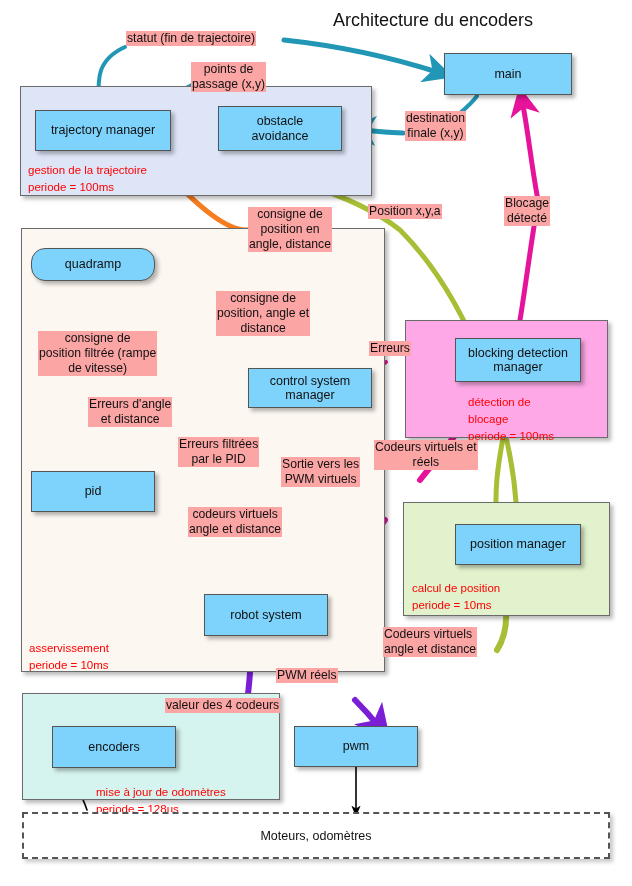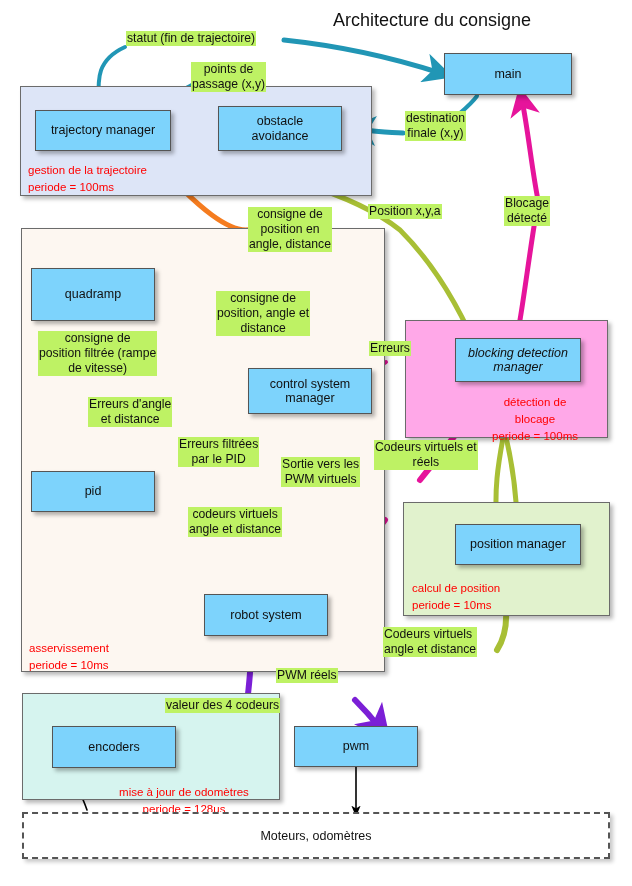--- a/index.html
+++ b/index.html
@@ -12,34 +12,34 @@
   
   .panel{position:absolute;border:1.5px solid #6b6b6b;
          box-shadow:3px 3px 4px rgba(0,0,0,0.28);box-sizing:border-box;}
   .panel.blue{background:#dde5f7;}
   .panel.cream{background:#fdf7f1;}
   .panel.pink{background:#ffa8e8;}
   .panel.green{background:#e1f2cd;}
   .panel.cyan{background:#d6f4ef;}
   .panel-note{position:absolute;color:#ff0000;font-size:11.5px;line-height:17px;
               white-space:pre;}
-  .panel-note.right{text-align:center;}
+  .panel-note.right{text-align:left;}
 
   
   .box{position:absolute;background:#7dd3fc;border:1.3px solid #555555;
        box-shadow:3px 3px 4px rgba(0,0,0,0.30);box-sizing:border-box;
        display:flex;align-items:center;justify-content:center;text-align:center;
        font-size:12.5px;color:#111111;line-height:14.5px;}
   .dashed-box{position:absolute;background:#ffffff;border:2px dashed #555555;
        box-shadow:3px 3px 4px rgba(0,0,0,0.22);box-sizing:border-box;
        display:flex;align-items:center;justify-content:center;
        font-size:12.5px;color:#111111;}
 
   
-  .lbl{position:absolute;background:#bef264;color:#111111;font-size:12.2px;
+  .lbl{position:absolute;background:#fca5a5;color:#111111;font-size:12.2px;
        line-height:15px;text-align:center;white-space:pre;padding:0 1px;}
   .lbl.left{text-align:left;}
 
   .title{position:absolute;font-size:18px;color:#111111;white-space:nowrap;}
 </style>
 </head>
 <body>
 
 <div id="stage">
 
@@ -131,21 +131,21 @@
       <path d="M172,726 C195,720 215,715 232,710" stroke="#7b1fd6" stroke-width="6"></path>
 
       <path d="M248,694 C250,675 252,660 250,644" stroke="#7b1fd6" stroke-width="6" marker-end="url(#ah-purple)"></path>
 
       <path d="M87,810 C82,795 76,785 70,772" stroke="#000000" stroke-width="1.6" marker-end="url(#ah-black)"></path>
 
       <path d="M356,767 C356,785 356,795 356,812" stroke="#000000" stroke-width="1.6" marker-end="url(#ah-black)"></path>
     </g>
   </svg>
 
-  <div class="title" style="left:333px;top:10px;">Architecture du consigne</div>
+  <div class="title" style="left:333px;top:10px;">Architecture du encoders</div>
 
   <div class="panel blue" style="left:20px;top:86px;width:352px;height:110px;"></div>
   <div class="panel-note" style="left:28px;top:162px;">gestion de la trajectoire
 periode = 100ms</div>
 
   <div class="panel cream" style="left:21px;top:228px;width:364px;height:444px;"></div>
   <div class="panel-note" style="left:29px;top:640px;">asservissement
 periode = 10ms</div>
 
   <div class="panel pink" style="left:405px;top:320px;width:203px;height:118px;"></div>
@@ -161,30 +161,30 @@
   <div class="panel-note right" style="left:96px;top:772px;width:176px;margin-top:12px;">mise à jour de odomètres
 periode = 128us</div>
 
   <div class="box" style="left:35px;top:110px;width:136px;height:41px;">trajectory manager</div>
 
   <div class="box" style="left:218px;top:106px;width:124px;height:45px;white-space:pre;">obstacle
 avoidance</div>
 
   <div class="box" style="left:444px;top:53px;width:128px;height:42px;">main</div>
 
-  <div class="box" style="left:31px;top:268px;width:124px;height:53px;">quadramp</div>
-
-  <div class="box" style="left:248px;top:368px;width:124px;height:46px;white-space:pre;">control system
+  <div class="box" style="left:31px;top:248px;width:124px;height:33px;border-radius:14px;">quadramp</div>
+
+  <div class="box" style="left:248px;top:368px;width:124px;height:40px;white-space:pre;">control system
 manager</div>
 
   <div class="box" style="left:31px;top:471px;width:124px;height:41px;">pid</div>
 
   <div class="box" style="left:204px;top:594px;width:124px;height:42px;">robot system</div>
 
-  <div class="box" style="left:455px;top:338px;width:126px;height:44px;white-space:pre;font-style:italic;">blocking detection
+  <div class="box" style="left:455px;top:338px;width:126px;height:44px;white-space:pre;">blocking detection
 manager</div>
 
   <div class="box" style="left:455px;top:524px;width:126px;height:41px;">position manager</div>
 
   <div class="box" style="left:52px;top:726px;width:124px;height:42px;">encoders</div>
 
   <div class="box" style="left:294px;top:726px;width:124px;height:41px;">pwm</div>
 
   <div class="dashed-box" style="left:22px;top:812px;width:588px;height:47px;">Moteurs, odomètres</div>
 

